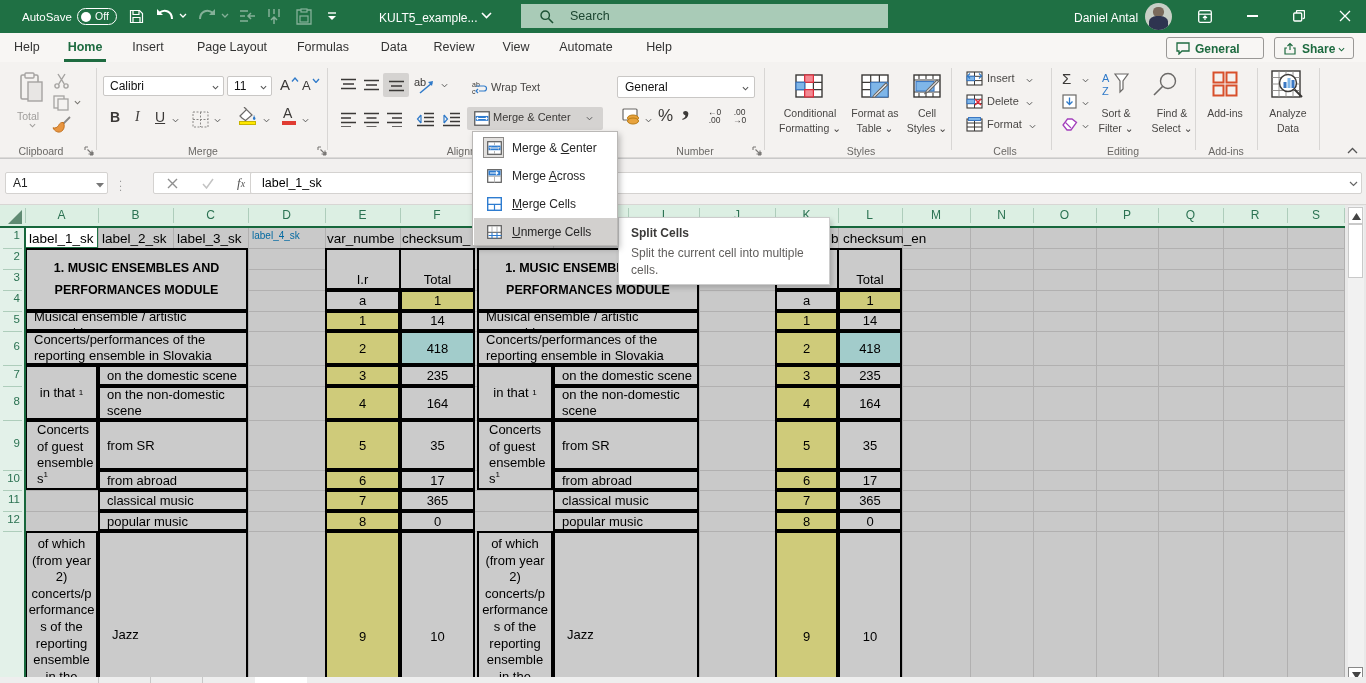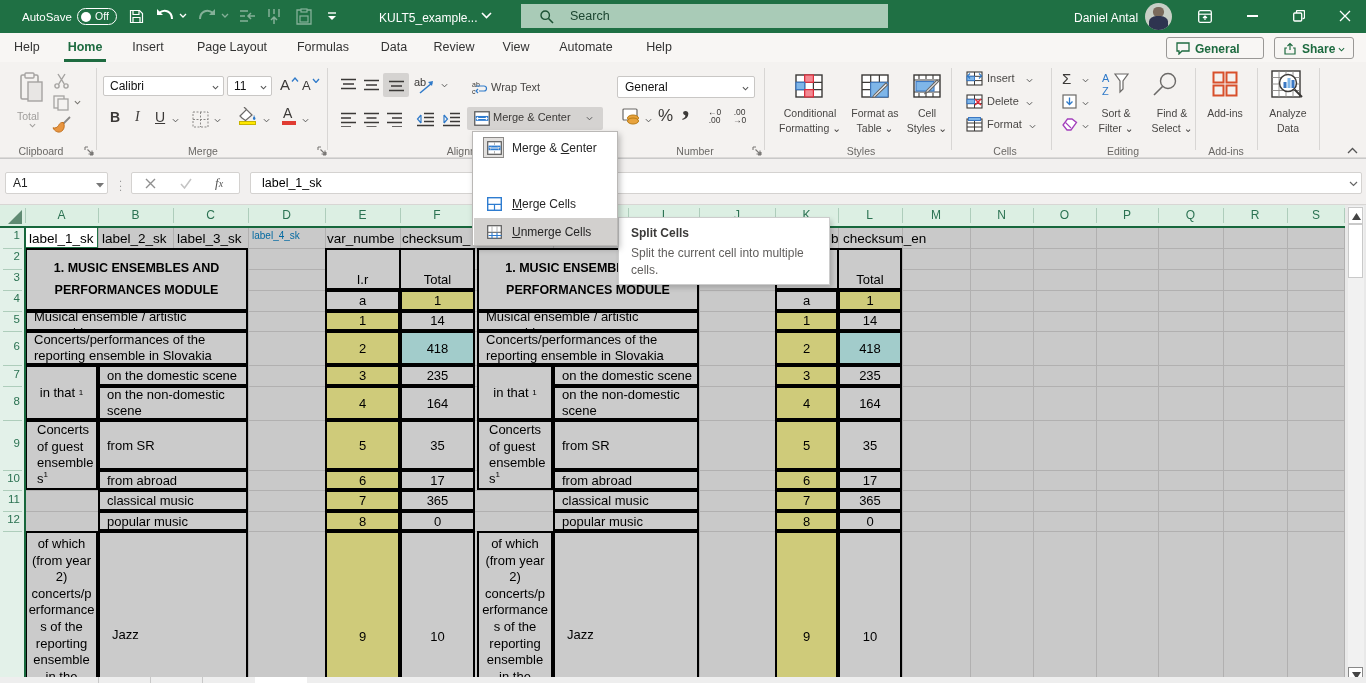--- a/index.html
+++ b/index.html
@@ -427,21 +427,21 @@
 </div>
 
 <div id="fbar">
   <div class="fbox" style="left:5px;width:103px">
     <div class="a" style="left:7px;top:3px;font-size:12px;color:#222">A1</div>
     <svg class="a" style="left:90px;top:10px" width="8" height="5" viewBox="0 0 8 5">
           <path d="M0 0l4 4.5L8 0z" fill="#777"></path>
         </svg>
   </div>
   <div class="a" style="left:119px;top:17px;width:3px;height:13px;color:#9a9a9a;font-size:11px;line-height:4.5px">.<br>.<br>.</div>
-  <div class="fbox" style="left:131px;width:109px">
+  <div class="fbox" style="left:153px;width:109px">
     <svg class="a" style="left:13px;top:5px" width="11" height="11" viewBox="0 0 11 11">
           <path d="M1 1l9 9M10 1l-9 9" stroke="#8f8f8f" stroke-width="1.4"></path>
         </svg>
     <svg class="a" style="left:48px;top:5px" width="12" height="11" viewBox="0 0 12 11">
           <path d="M1 6l3.5 4L11 1" fill="none" stroke="#c3c3c3" stroke-width="1.5"></path>
         </svg>
     <div class="a" style="left:83px;top:2px;font-size:13px;font-style:italic;font-family:'Liberation Serif',serif;color:#555">f<span style="font-size:10px">x</span></div>
   </div>
   <div class="fbox" style="left:250px;width:1112px">
     <div class="a" style="left:11px;top:3px;font-size:12.5px;color:#000">label_1_sk</div>
@@ -741,20 +741,29 @@
   <div class="mi" style="top:2px">
     <div class="a" style="left:9px;top:3px;width:21px;height:21px;background:#e2e0de;border:1px solid #8c8a88"></div>
     <svg class="a" style="left:12.5px;top:6.5px" width="15" height="14" viewBox="0 0 15 14">
           <rect x="0.7" y="0.7" width="13.6" height="12.6" fill="#fff" stroke="#5b5b5b" stroke-width="1.2"></rect>
           <rect x="1.5" y="4.6" width="12" height="4.6" fill="#2e7cd0"></rect>
           <path d="M3 7h9M3.8 5.8L2.6 7l1.2 1.2M11.2 5.8L12.4 7l-1.2 1.2" stroke="#fff" stroke-width="1"></path>
           <path d="M7.5 1v3M7.5 10v3" stroke="#b5b5b5" stroke-width="1"></path>
         </svg>
     <span style="position:absolute;left:38px">Merge &amp; <u>C</u>enter</span>
   </div>
+  <div class="mi" style="top:30px">
+    <svg class="a" style="left:13px;top:7px" width="15" height="14" viewBox="0 0 15 14">
+          <rect x="0.7" y="0.7" width="13.6" height="12.6" fill="#fff" stroke="#5b5b5b" stroke-width="1.2"></rect>
+          <rect x="1.5" y="1.5" width="12" height="5" fill="#2e7cd0"></rect>
+          <path d="M3 4h8M9 2.5L10.8 4 9 5.5" stroke="#fff" stroke-width="1.1" fill="none"></path>
+          <path d="M7.5 7.5v6M1 7.3h13" stroke="#b5b5b5" stroke-width="1"></path>
+        </svg>
+    <span style="position:absolute;left:38px">Merge <u>A</u>cross</span>
+  </div>
   <div class="mi" style="top:58px">
     <svg class="a" style="left:13px;top:7px" width="15" height="14" viewBox="0 0 15 14">
           <rect x="0.7" y="0.7" width="13.6" height="12.6" fill="#fff" stroke="#2e7cd0" stroke-width="1.4"></rect>
           <path d="M1 7.3h13M7.5 7.5v6" stroke="#2e7cd0" stroke-width="1.2"></path>
         </svg>
     <span style="position:absolute;left:38px"><u>M</u>erge Cells</span>
   </div>
   <div class="a" style="left:1px;top:86px;width:143px;height:27px;background:#d2d0ce"></div>
   <div class="mi" style="top:86px">
     <svg class="a" style="left:13px;top:7px" width="15" height="14" viewBox="0 0 15 14">

